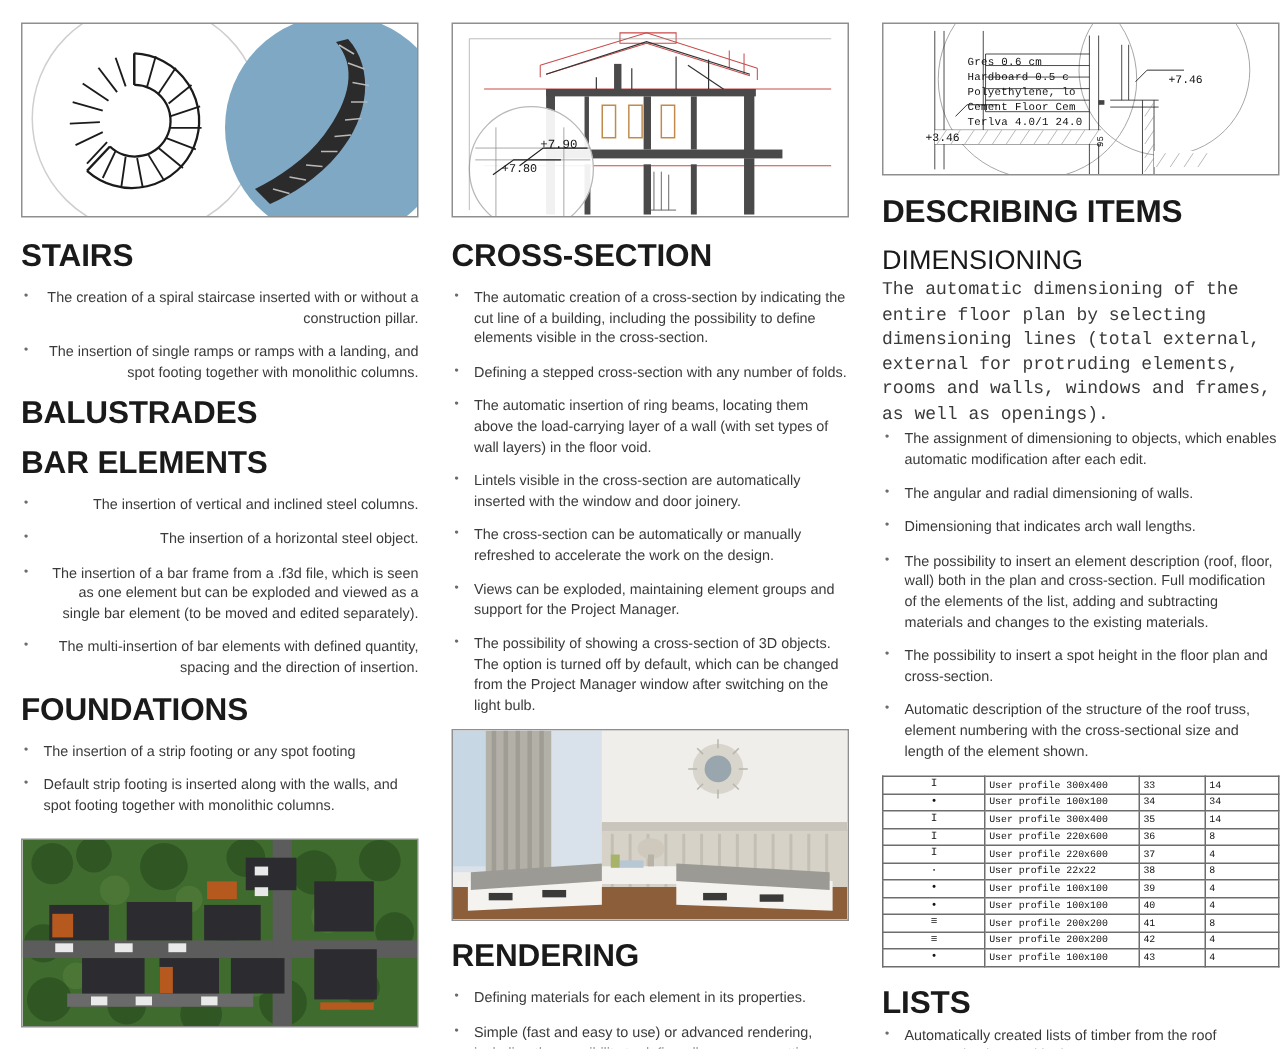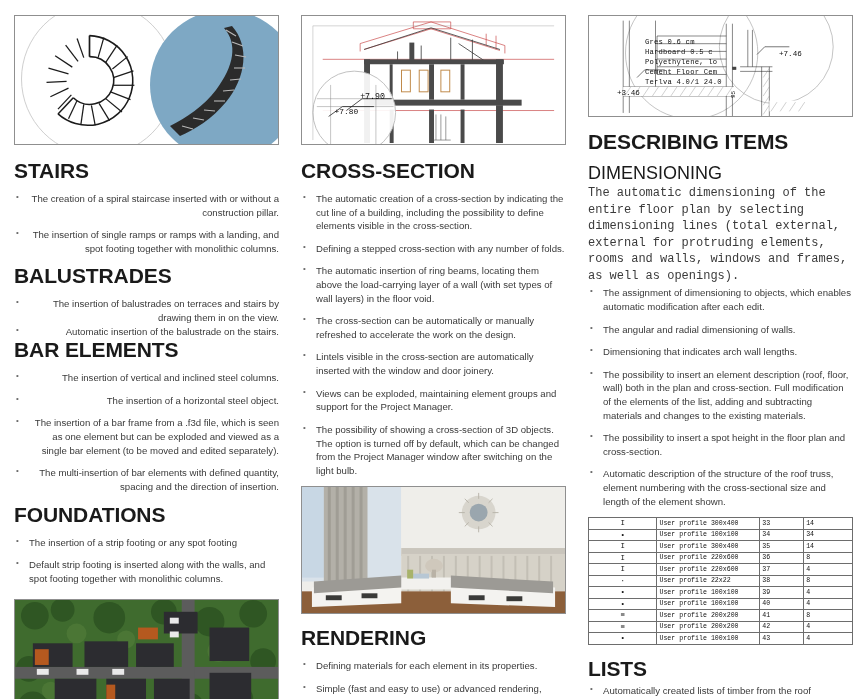--- a/index.html
+++ b/index.html
@@ -212,24 +212,20 @@
     <div>
       <h2 class="sec">STAIRS</h2>
       <ul class="bl gapafter">
         <li>The creation of a spiral staircase inserted with or without a construction pillar.</li>
         <li>The insertion of single ramps or ramps with a landing, and spot footing together with monolithic columns.</li>
       </ul>
     </div>
 
     <div>
       <h2 class="sec">BALUSTRADES</h2>
-      <ul class="bl tight gapafter">
-        <li>The insertion of balustrades on terraces and stairs by drawing them in on the view.</li>
-        <li>Automatic insertion of the balustrade on the stairs.</li>
-      </ul>
     </div>
 
     <div>
       <h2 class="sec">BAR ELEMENTS</h2>
       <ul class="bl gapafter">
         <li>The insertion of vertical and inclined steel columns.</li>
         <li>The insertion of a horizontal steel object.</li>
         <li>The insertion of a bar frame from a .f3d file, which is seen as one element but can be exploded and viewed as a single bar element (to be moved and edited separately).</li>
         <li>The multi-insertion of bar elements with defined quantity, spacing and the direction of insertion.</li>
       </ul>
@@ -371,22 +367,22 @@
         </g>
       </svg>
     </div>
 
     <div>
       <h2 class="sec">CROSS-SECTION</h2>
       <ul class="bl">
         <li>The automatic creation of a cross-section by indicating the cut line of a building, including the possibility to define elements visible in the cross-section.</li>
         <li>Defining a stepped cross-section with any number of folds.</li>
         <li>The automatic insertion of ring beams, locating them above the load-carrying layer of a wall (with set types of wall layers) in the floor void.</li>
+        <li>Lintels visible in the cross-section are automatically inserted with the window and door joinery.</li>
         <li>The cross-section can be automatically or manually refreshed to accelerate the work on the design.</li>
-        <li>Lintels visible in the cross-section are automatically inserted with the window and door joinery.</li>
         <li>Views can be exploded, maintaining element groups and support for the Project Manager.</li>
         <li>The possibility of showing a cross-section of 3D objects. The option is turned off by default, which can be changed from the Project Manager window after switching on the light bulb.</li>
       </ul>
     </div>
 
     <div class="imgframe" id="rendering-photo">
       <svg viewBox="0 0 265 128" preserveAspectRatio="none" style="width:100%;height:100%;display:block">
         <rect width="265" height="128" fill="#efeeea"></rect>
         <rect x="0" y="0" width="100" height="96" fill="#d9e2ea"></rect>
         <rect x="0" y="0" width="22" height="92" fill="#c8d7e4"></rect>

